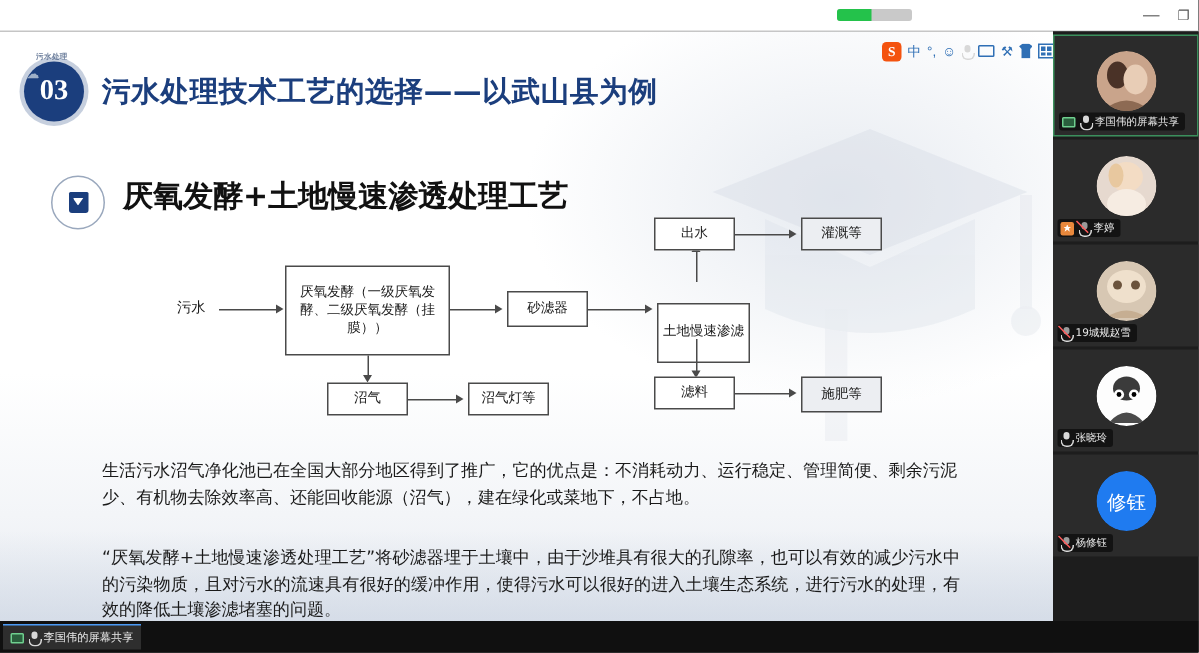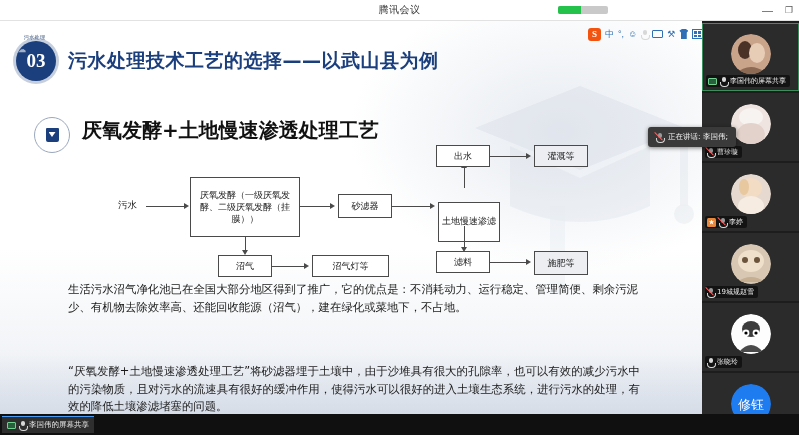--- a/index.html
+++ b/index.html
@@ -129,21 +129,21 @@
   .ahead { position: absolute; width: 0; height: 0; }
   .ahead.r { border-left: 5px solid #4a4a4a; border-top: 3px solid transparent; border-bottom: 3px solid transparent; }
   .ahead.d { border-top: 5px solid #4a4a4a; border-left: 3px solid transparent; border-right: 3px solid transparent; }
   .ahead.u { border-bottom: 5px solid #4a4a4a; border-left: 3px solid transparent; border-right: 3px solid transparent; }
 
   
   .para {
     position: absolute; font-family: "DejaVu Sans", sans-serif;
     font-size: 11.4px; line-height: 1.55; color: #1a1a1a; text-align: justify;
   }
-  .para.p1 { left: 68px; top: 260px; width: 570px; }
+  .para.p1 { left: 68px; top: 284px; width: 570px; }
   .para.p2 { left: 68px; top: 342px; width: 572px; }
 
   
   .ime {
     position: absolute; left: 588px; top: 5px; height: 16px;
     display: flex; align-items: center; gap: 4px;
     font-size: 9px; color: #2f6fb5;
   }
   .ime .slogo {
     width: 13px; height: 13px; background: #f4530f; border-radius: 3px; color: #fff;
@@ -230,21 +230,20 @@
   .stage-bottom-strip {
     position: absolute; left: 0; top: 393px; width: 702px; height: 21px; background: #0e0e0e;
   }
 </style>
 </head>
 <body>
 
 <div id="app">
 
   <div class="titlebar">
-    <div class="titlebar-title">腾讯会议</div>
     <div class="net-meter">
         <i style="width: 46%;"></i>
       </div>
     <div class="win-ctrls">
       <span class="win-btn">—</span>
       <span class="win-btn restore">❐</span>
     </div>
   </div>
 
   <div class="stage">
@@ -315,21 +314,21 @@
           <div class="arrow h" style="left:372px; top:101px; width:38px;"></div>
           <div class="ahead r" style="left:408px; top:98px;"></div>
           <div class="fbox soft" style="left:416px; top:90px; width:54px; height:24px;">施肥等</div>
 
           <div class="arrow v" style="left:127px; top:76px; height:16px;"></div>
           <div class="ahead d" style="left:124px; top:89px;"></div>
           <div class="fbox" style="left:100px; top:94px; width:54px; height:22px;">沼气</div>
 
           <div class="arrow h" style="left:154px; top:105px; width:34px;"></div>
           <div class="ahead r" style="left:186px; top:102px;"></div>
-          <div class="fbox" style="left:194px; top:94px; width:77px; height:22px;">沼气灯等</div>
+          <div class="fbox" style="left:194px; top:94px; width:54px; height:22px;">沼气灯等</div>
         </div>
 
         <div class="para p1">生活污水沼气净化池已在全国大部分地区得到了推广，它的优点是：不消耗动力、运行稳定、管理简便、剩余污泥少、有机物去除效率高、还能回收能源（沼气），建在绿化或菜地下，不占地。</div>
         <div class="para p2">“厌氧发酵+土地慢速渗透处理工艺”将砂滤器埋于土壤中，由于沙堆具有很大的孔隙率，也可以有效的减少污水中的污染物质，且对污水的流速具有很好的缓冲作用，使得污水可以很好的进入土壤生态系统，进行污水的处理，有效的降低土壤渗滤堵塞的问题。</div>
 
       </div>
 
       <div class="ime">
         <span class="slogo">S</span>
         <span class="gi">中</span>
@@ -359,33 +358,20 @@
               <path d="M4 40 Q20 26 36 40 Z" fill="#8d6a53"></path>
             </svg></div>
           <div class="nametag">
             <span class="ic-screen"></span>
             <span class="ic-mic"></span>
             <span class="nm">李国伟的屏幕共享</span>
           </div>
         </div>
         <div class="tile">
           <div class="avatar"><svg viewBox="0 0 40 40">
-              <circle cx="20" cy="20" r="20" fill="#efe4df"></circle>
-              <ellipse cx="20" cy="13" rx="12" ry="9" fill="#f7f3f1"></ellipse>
-              <ellipse cx="20" cy="30" rx="14" ry="11" fill="#e2d2cb"></ellipse>
-            </svg></div>
-          <div class="nametag">
-            <span class="ic-mic muted">
-              <span class="slash"></span>
-            </span>
-            <span class="nm">曹珍璇</span>
-          </div>
-        </div>
-        <div class="tile">
-          <div class="avatar"><svg viewBox="0 0 40 40">
               <circle cx="20" cy="20" r="20" fill="#e6d9cf"></circle>
               <ellipse cx="20" cy="14" rx="11" ry="10" fill="#f3dcc4"></ellipse>
               <ellipse cx="20" cy="32" rx="13" ry="10" fill="#f6ece2"></ellipse>
               <ellipse cx="13" cy="13" rx="5" ry="8" fill="#e8c89f"></ellipse>
             </svg></div>
           <div class="nametag">
             <span class="ic-host"></span>
             <span class="ic-mic muted">
               <span class="slash"></span>
             </span>
@@ -429,26 +415,20 @@
             </svg></div>
           <div class="nametag">
             <span class="ic-mic muted">
               <span class="slash"></span>
             </span>
             <span class="nm">杨修钰</span>
           </div>
         </div>
       </div>
 
-    <div class="toast">
-      <span class="ic-mic muted">
-          <span class="slash"></span>
-        </span>
-      <span class="tt">正在讲话: 李国伟;</span>
-    </div>
 
     <div class="taskbar">
       <div class="task-item">
         <span class="ic-screen"></span>
         <span class="ic-mic"></span>
         <span class="tnm">李国伟的屏幕共享</span>
       </div>
     </div>
 
   </div>

